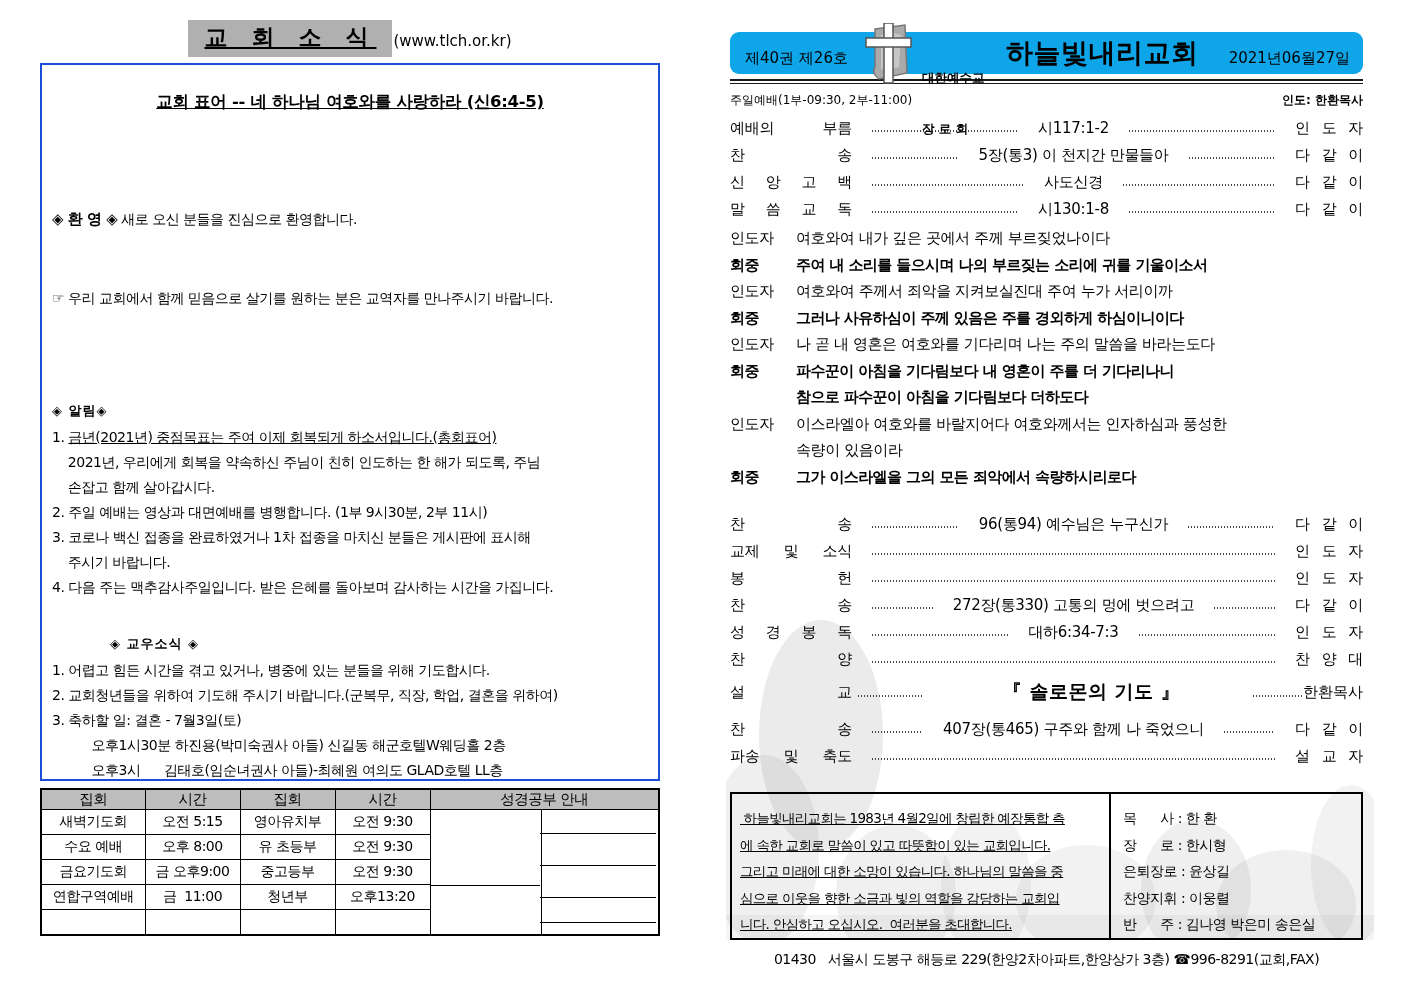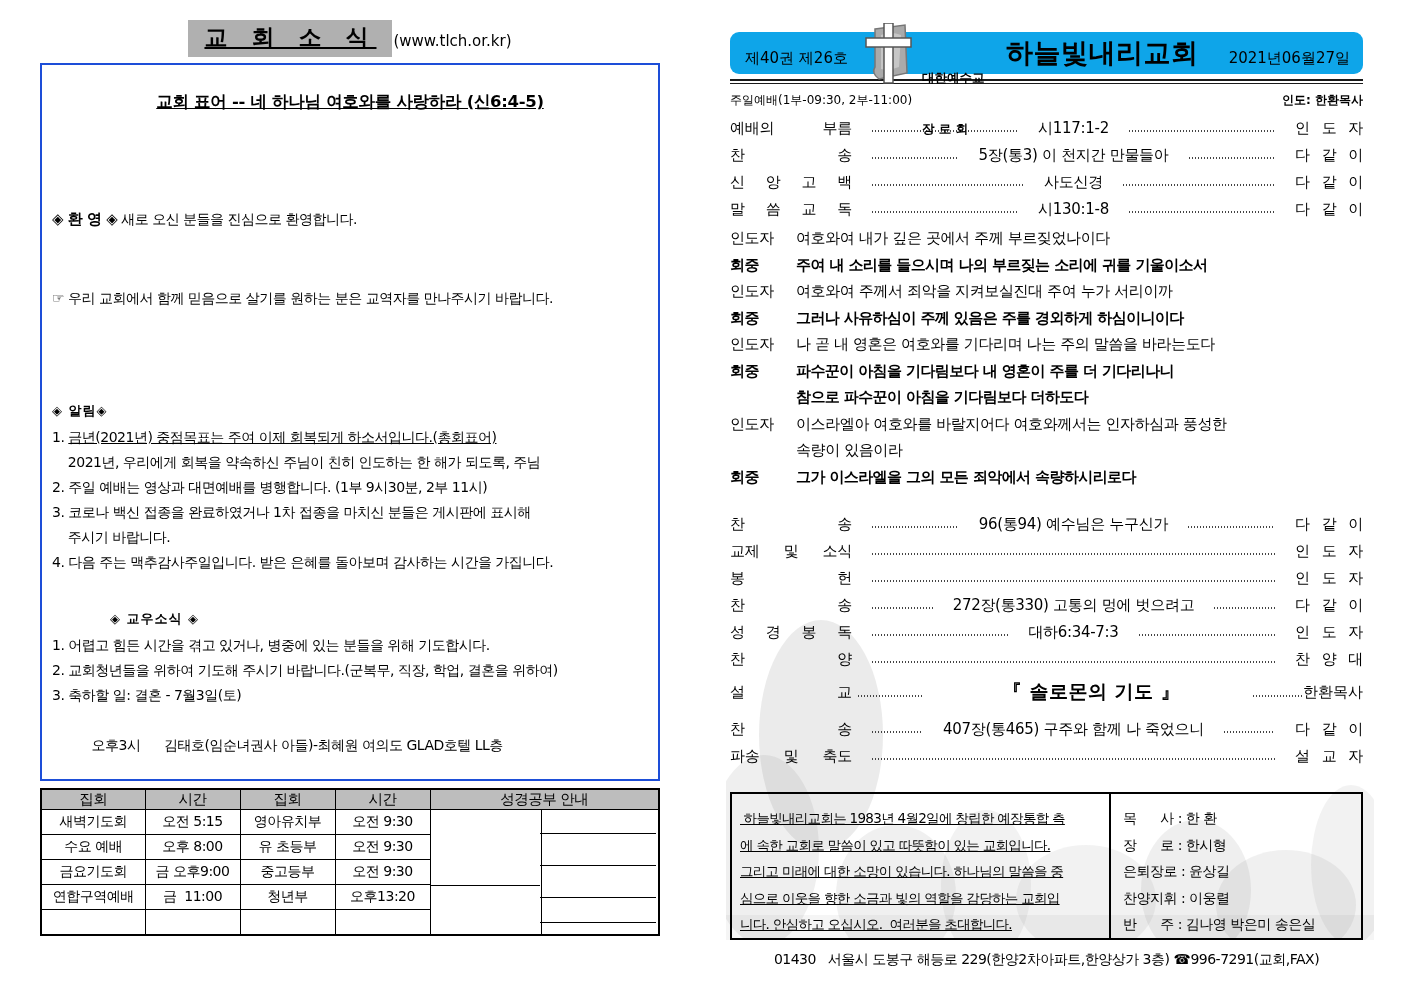--- a/index.html
+++ b/index.html
@@ -122,20 +122,21 @@
     </div>
 
     <div class="notice lp-sec">
       <div class="sec-hd">◈ 알림◈</div>
       <div>
 
           <div class="line"><span>1. </span><span class="underlined">금년(2021년) 중점목표는 주여 이제 회복되게 하소서입니다.(총회표어)</span></div>
 
           <div class="line"><span>    </span><span>2021년, 우리에게 회복을 약속하신 주님이 친히 인도하는 한 해가 되도록, 주님</span></div>
 
+          <div class="line"><span>    </span><span>손잡고 함께 살아갑시다.</span></div>
 
           <div class="line"><span>2. </span><span>주일 예배는 영상과 대면예배를 병행합니다. (1부 9시30분, 2부 11시)</span></div>
 
           <div class="line"><span>3. </span><span>코로나 백신 접종을 완료하였거나 1차 접종을 마치신 분들은 게시판에 표시해</span></div>
 
           <div class="line"><span>    </span><span>주시기 바랍니다.</span></div>
 
           <div class="line"><span>4. </span><span>다음 주는 맥추감사주일입니다. 받은 은혜를 돌아보며 감사하는 시간을 가집니다.</span></div>
         </div>
     </div>
@@ -143,21 +144,21 @@
     <div class="member lp-sec">
       <div class="sec-hd">◈ 교우소식 ◈</div>
       <div>
 
           <div class="line"><span>1. </span><span>어렵고 힘든 시간을 겪고 있거나, 병중에 있는 분들을 위해 기도합시다.</span></div>
 
           <div class="line"><span>2. </span><span>교회청년들을 위하여 기도해 주시기 바랍니다.(군복무, 직장, 학업, 결혼을 위하여)</span></div>
 
           <div class="line"><span>3. </span><span>축하할 일: 결혼 - 7월3일(토)</span></div>
 
-          <div class="line"><span>          </span></div>
+          <div class="line"><span>          </span><span>오후1시30분 하진용(박미숙권사 아들) 신길동 해군호텔W웨딩홀 2층</span></div>
 
           <div class="line"><span>          </span><span>오후3시      김태호(임순녀권사 아들)-최혜원 여의도 GLAD호텔 LL층</span></div>
         </div>
     </div>
 
   </div>
 
   <div class="table-wrap">
     <table class="sched">
       <colgroup>
@@ -441,14 +442,14 @@
         <div class="line">장      로 : 한시형</div>
 
         <div class="line">은퇴장로 : 윤상길</div>
 
         <div class="line">찬양지휘 : 이웅렬</div>
 
         <div class="line">반      주 : 김나영 박은미 송은실</div>
       </div>
   </div>
 
-  <div class="address">01430   서울시 도봉구 해등로 229(한양2차아파트,한양상가 3층) ☎996-7291(교회,FAX)</div>
+  <div class="address">01430   서울시 도봉구 해등로 229(한양2차아파트,한양상가 3층) ☎996-8291(교회,FAX)</div>
 </div>
 
 </body></html>

